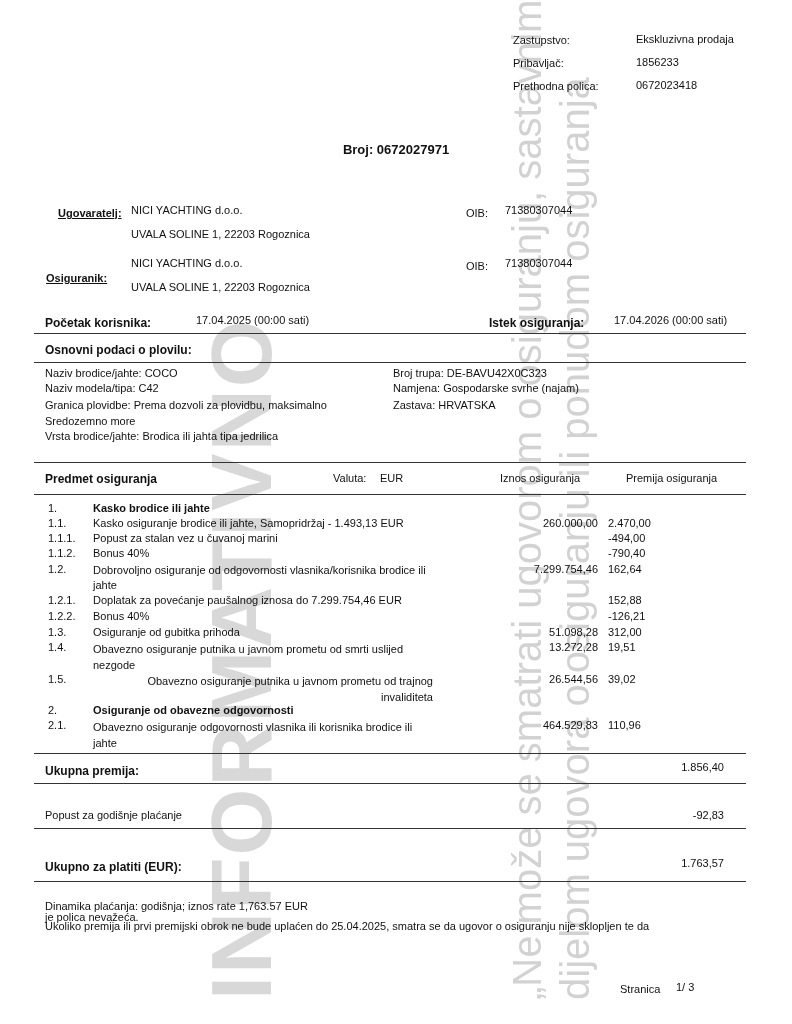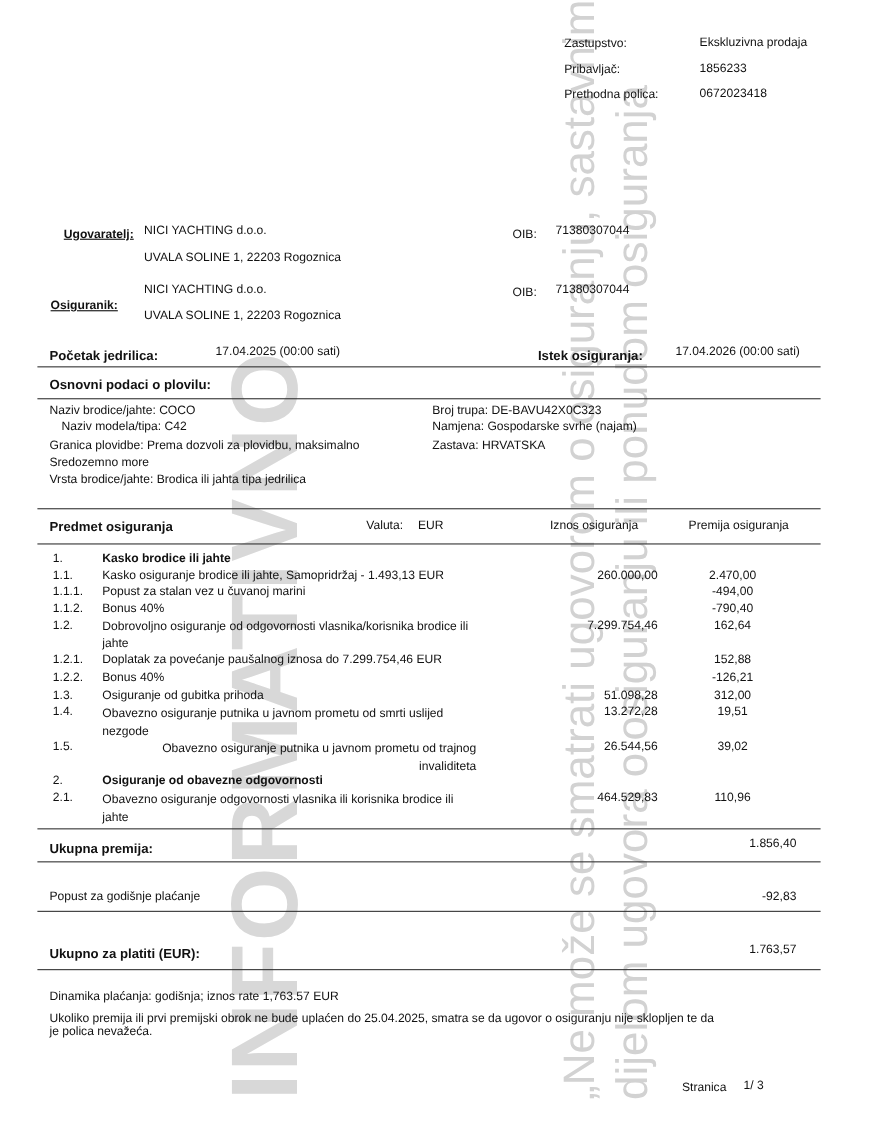--- a/index.html
+++ b/index.html
@@ -11,61 +11,62 @@
   .wm { position:absolute; color:#d6d6d6; white-space:nowrap; transform-origin:left top; }
   .wm1 { font-size:86px; font-weight:bold; letter-spacing:2px; transform:rotate(-90deg); left:192px; top:1000px; color:#d8d8d8; }
   .wm2 { font-size:40px; transform:rotate(-90deg); left:505px; top:1000px; color:#d2d2d2; }
   .wm3 { font-size:40px; transform:rotate(-90deg); left:553px; top:1000px; color:#d2d2d2; }
   .content { position:absolute; left:0; top:0; width:792px; height:1024px; }
   .num { text-align:right; }
   .row { position:absolute; left:48px; width:680px; font-size:11px; line-height:13px; }
   .row .idx { position:absolute; left:0; }
   .row .desc { position:absolute; left:45px; width:340px; white-space:normal; }
   .row .amt { position:absolute; left:420px; width:130px; text-align:right; }
-  .row .prem { position:absolute; left:560px; width:116px; text-align:center; }
+  .row .prem { position:absolute; left:560px; width:116px; text-align:left; }
 </style>
 </head>
 <body>
 
 <div class="wm wm1">INFORMATIVNO</div>
 <div class="wm wm2">„Ne može se smatrati ugovorom o osiguranju, sastavnim</div>
 <div class="wm wm3">dijelom ugovora o osiguranju ili ponudom osiguranja</div>
 
 <div class="content">
 
   <div class="abs" style="left:513px;top:34px;">Zastupstvo:</div>
   <div class="abs" style="left:636px;top:33px;">Ekskluzivna prodaja</div>
   <div class="abs" style="left:513px;top:57px;">Pribavljač:</div>
   <div class="abs" style="left:636px;top:56px;">1856233</div>
   <div class="abs" style="left:513px;top:80px;">Prethodna polica:</div>
   <div class="abs" style="left:636px;top:79px;">0672023418</div>
 
+  <div class="abs b" style="left:0;width:792px;text-align:center;top:142px;font-size:13px;">Broj: 0672027971</div>
 
   <div class="abs b" style="left:46px;top:207px;text-decoration:underline;padding-left:12px;">Ugovaratelj:</div>
   <div class="abs" style="left:131px;top:204px;">NICI YACHTING d.o.o.</div>
   <div class="abs" style="left:131px;top:228px;">UVALA SOLINE 1, 22203 Rogoznica</div>
   <div class="abs" style="left:466px;top:207px;">OIB:</div>
   <div class="abs" style="left:505px;top:204px;">71380307044</div>
 
   <div class="abs b" style="left:46px;top:260px;text-decoration:underline;margin-top:12px;">Osiguranik:</div>
   <div class="abs" style="left:131px;top:257px;">NICI YACHTING d.o.o.</div>
   <div class="abs" style="left:131px;top:281px;">UVALA SOLINE 1, 22203 Rogoznica</div>
   <div class="abs" style="left:466px;top:260px;">OIB:</div>
   <div class="abs" style="left:505px;top:257px;">71380307044</div>
 
-  <div class="abs b" style="left:45px;top:316px;font-size:12px;">Početak jedrilica:</div>
+  <div class="abs b" style="left:45px;top:316px;font-size:12px;">Početak korisnika:</div>
   <div class="abs" style="left:196px;top:314px;">17.04.2025 (00:00 sati)</div>
   <div class="abs b" style="left:489px;top:316px;font-size:12px;">Istek osiguranja:</div>
   <div class="abs" style="left:614px;top:314px;">17.04.2026 (00:00 sati)</div>
   <div class="hr" style="top:333px;"></div>
 
   <div class="abs b" style="left:45px;top:343px;font-size:12px;">Osnovni podaci o plovilu:</div>
   <div class="hr" style="top:362px;"></div>
   <div class="abs" style="left:45px;top:367px;">Naziv brodice/jahte: COCO</div>
-  <div class="abs" style="left:56px;top:382px;text-align:right;">Naziv modela/tipa: C42</div>
+  <div class="abs" style="left:45px;top:382px;text-align:right;">Naziv modela/tipa: C42</div>
   <div class="abs" style="left:45px;top:399px;">Granica plovidbe: Prema dozvoli za plovidbu, maksimalno</div>
   <div class="abs" style="left:45px;top:415px;">Sredozemno more</div>
   <div class="abs" style="left:45px;top:430px;">Vrsta brodice/jahte: Brodica ili jahta tipa jedrilica</div>
   <div class="abs" style="left:393px;top:367px;">Broj trupa: DE-BAVU42X0C323</div>
   <div class="abs" style="left:393px;top:382px;">Namjena: Gospodarske svrhe (najam)</div>
   <div class="abs" style="left:393px;top:399px;">Zastava:  HRVATSKA</div>
   <div class="hr" style="top:462px;"></div>
 
   <div class="abs b" style="left:45px;top:472px;font-size:12px;">Predmet osiguranja</div>
   <div class="abs" style="left:333px;top:472px;">Valuta:</div>
@@ -149,17 +150,17 @@
   <div class="abs" style="left:45px;top:809px;">Popust za godišnje plaćanje</div>
   <div class="abs num" style="left:600px;width:124px;top:809px;">-92,83</div>
   <div class="hr" style="top:828px;"></div>
 
   <div class="abs b" style="left:45px;top:860px;font-size:12px;">Ukupno za platiti (EUR):</div>
   <div class="abs num" style="left:600px;width:124px;top:857px;">1.763,57</div>
   <div class="hr" style="top:881px;"></div>
 
   <div class="abs" style="left:45px;top:900px;">Dinamika plaćanja: godišnja; iznos rate 1,763.57 EUR</div>
   <div class="abs" style="left:45px;top:920px;">Ukoliko premija ili prvi premijski obrok ne bude uplaćen do 25.04.2025, smatra se da ugovor o osiguranju nije sklopljen te da</div>
-  <div class="abs" style="left:45px;top:932px;text-align:right;">je polica nevažeća.</div>
+  <div class="abs" style="left:45px;top:911px;text-align:right;">je polica nevažeća.</div>
 
   <div class="abs" style="left:620px;top:983px;">Stranica</div>
   <div class="abs" style="left:676px;top:981px;">1/ 3</div>
 </div>
 
 </body></html>

